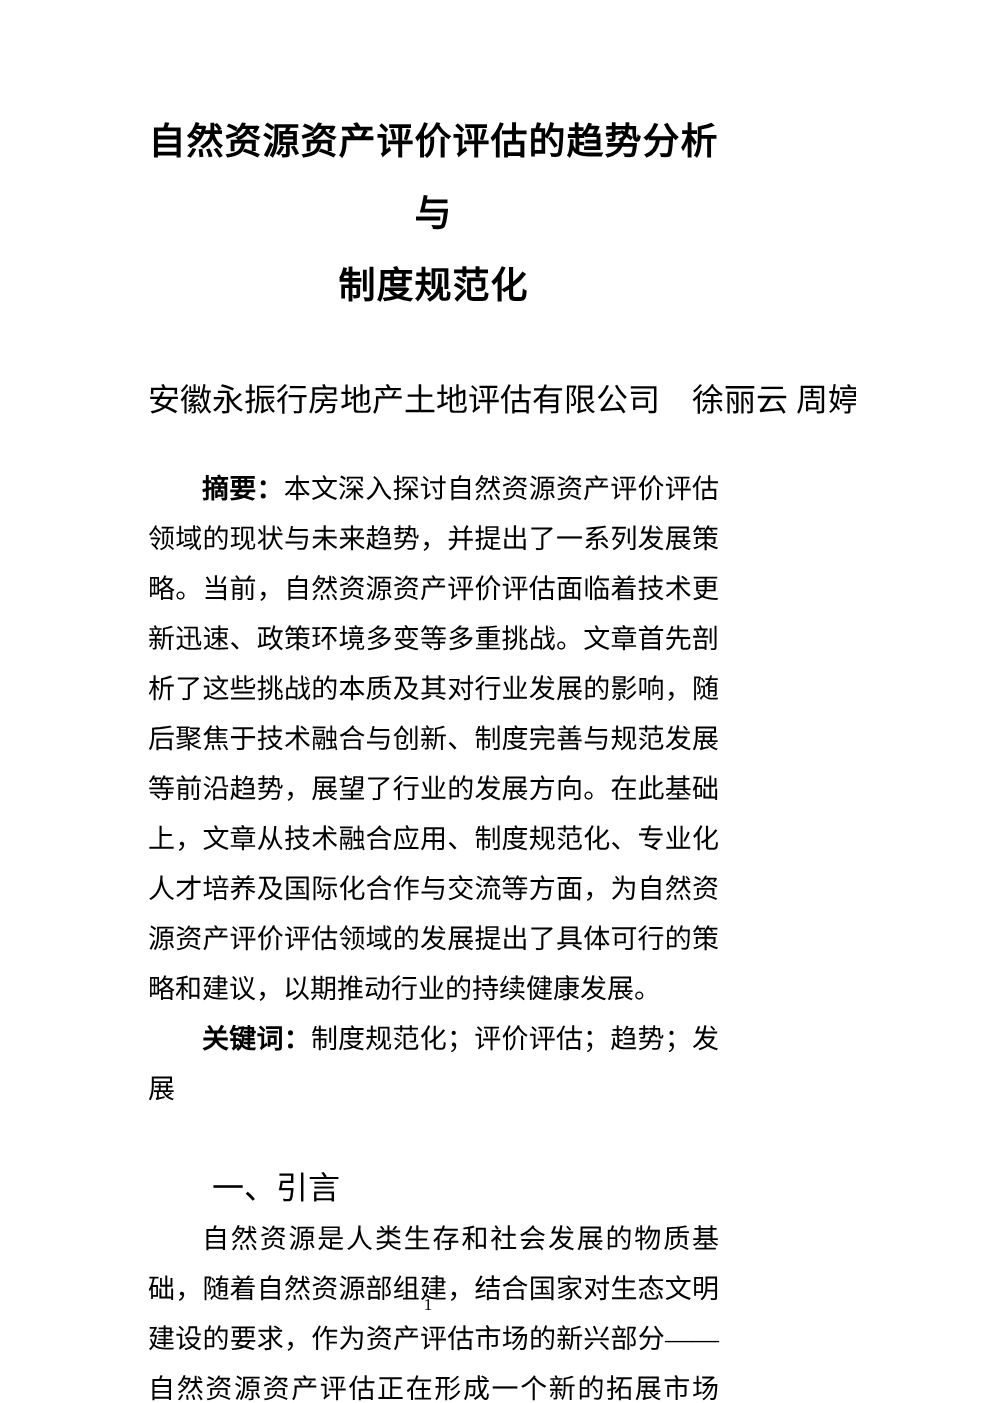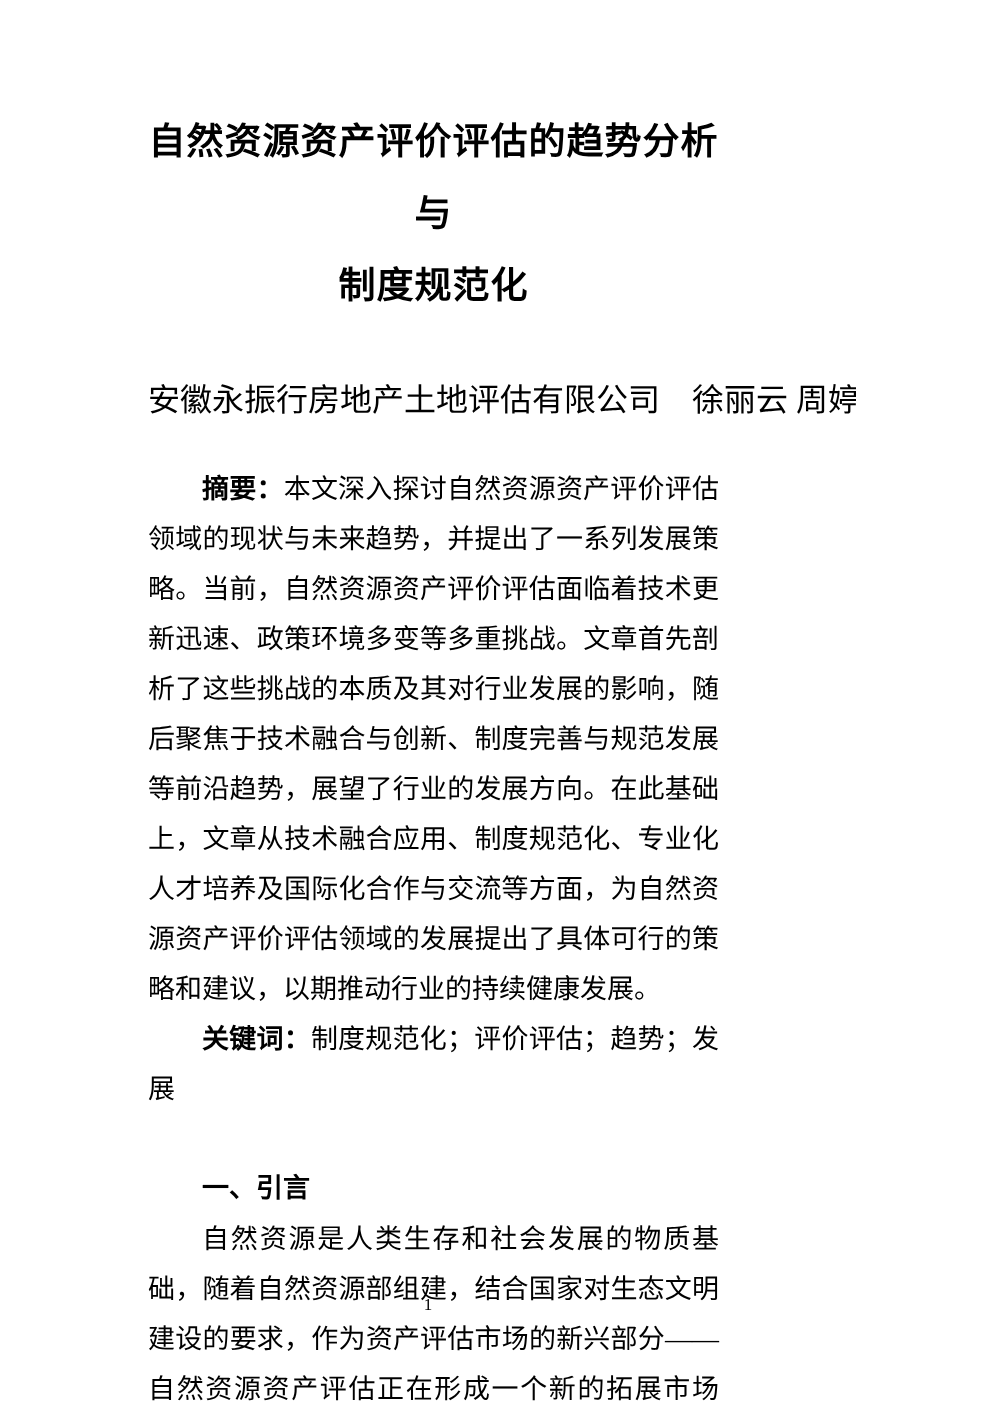--- a/index.html
+++ b/index.html
@@ -43,23 +43,23 @@
   .indent { text-indent: 2em; }
   .abstract-block { margin-top: 46px; }
 
   .label {
     font-family: Liberation Sans, sans-serif;
     font-weight: 700;
   }
 
   .section-heading {
     margin: 48px 0 0 0;
-    font-size: 27px;
+    font-size: 32px;
     line-height: 52px;
-    font-weight: 700;
+    font-weight: 400;
     font-family: "Liberation Sans", "DejaVu Sans", sans-serif;
     text-indent: 2em;
   }
 
   .intro-para { margin-top: 0; }
 
   .page-number {
     position: absolute;
     bottom: 88px;
     left: 0;

